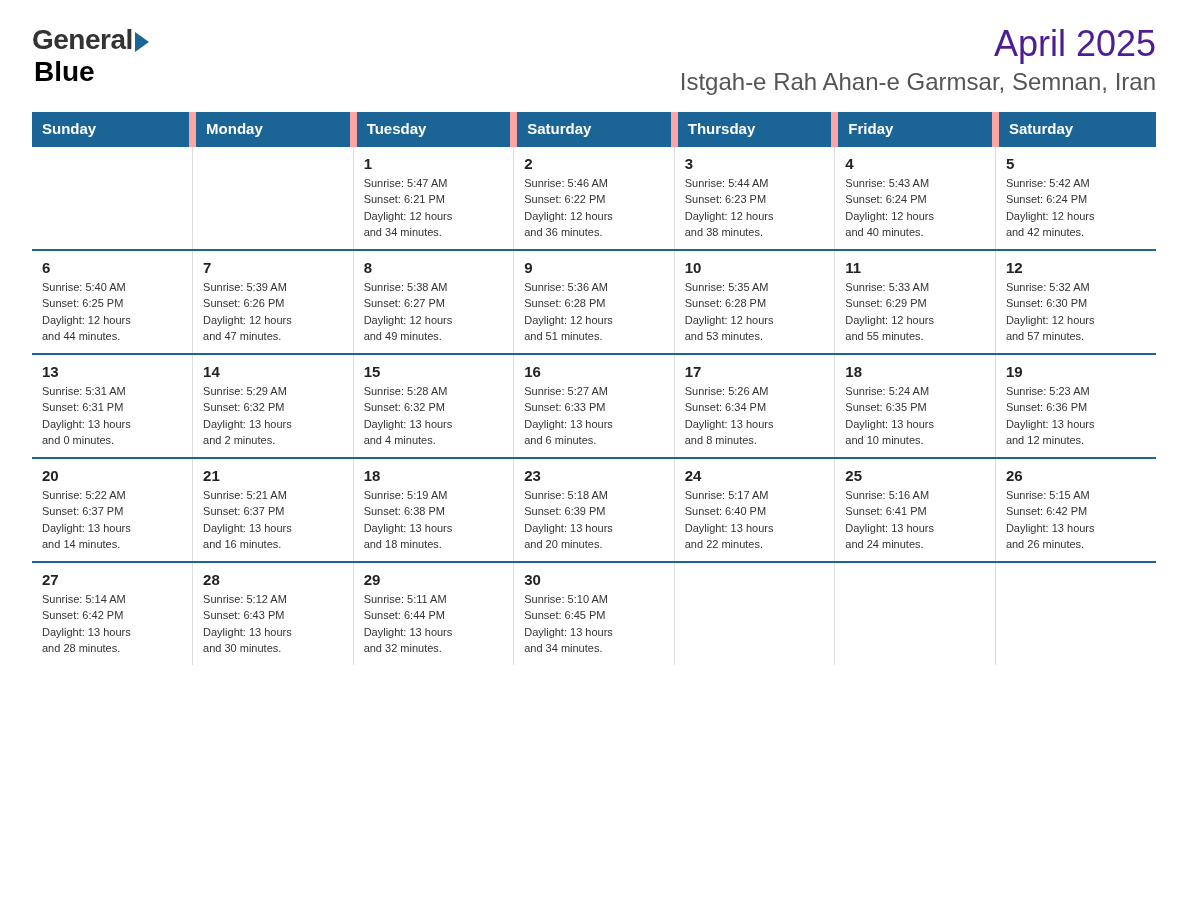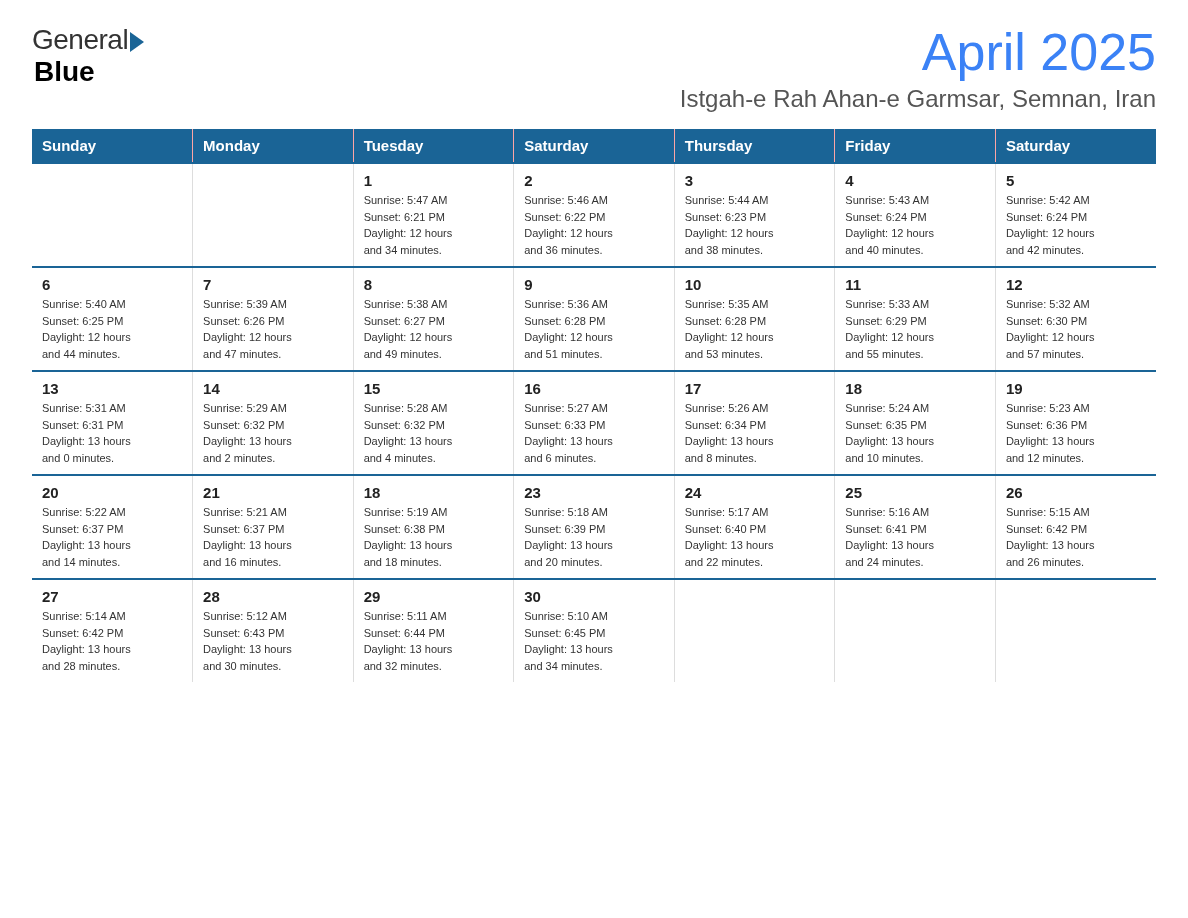--- a/index.html
+++ b/index.html
@@ -20,21 +20,21 @@
       display: flex;
       flex-direction: column;
       align-items: flex-start;
     }
     .logo-top {
       display: flex;
       align-items: center;
     }
     .logo-general {
       font-size: 28px;
-      font-weight: normal;
+      font-weight: bold;
       color: #333;
       letter-spacing: -0.5px;
     }
     .logo-arrow {
       width: 0;
       height: 0;
       border-left: 14px solid #1a6496;
       border-top: 10px solid transparent;
       border-bottom: 10px solid transparent;
       margin-left: 2px;
@@ -43,44 +43,44 @@
     .logo-blue {
       font-size: 28px;
       font-weight: bold;
       color: #000000;
       margin-left: 2px;
     }
     .title-block {
       text-align: right;
     }
     .month-title {
-      font-size: 52px;
+      font-size: 36px;
       font-weight: 300;
-      color: #3b82f6;
+      color: #4c1d95;
       line-height: 1.1;
     }
     .location-title {
       font-size: 24px;
       color: #555;
       font-weight: 400;
       margin-top: 4px;
     }
     .calendar {
       width: 100%;
       border-collapse: collapse;
       margin-top: 16px;
     }
     .calendar thead tr th {
       background-color: #1a6496;
       color: #fff;
       text-align: left;
       padding: 8px 10px;
       font-size: 15px;
       font-weight: 600;
-      border-right: 1px solid #fca5a5;
+      border-right: 7px solid #fca5a5;
     }
     .calendar thead tr th:last-child {
       border-right: none;
     }
     .calendar tbody tr td {
       vertical-align: top;
       padding: 8px 10px;
       border-top: 2px solid #1a6496;
       border-right: 1px solid #ddd;
       font-size: 13px;

